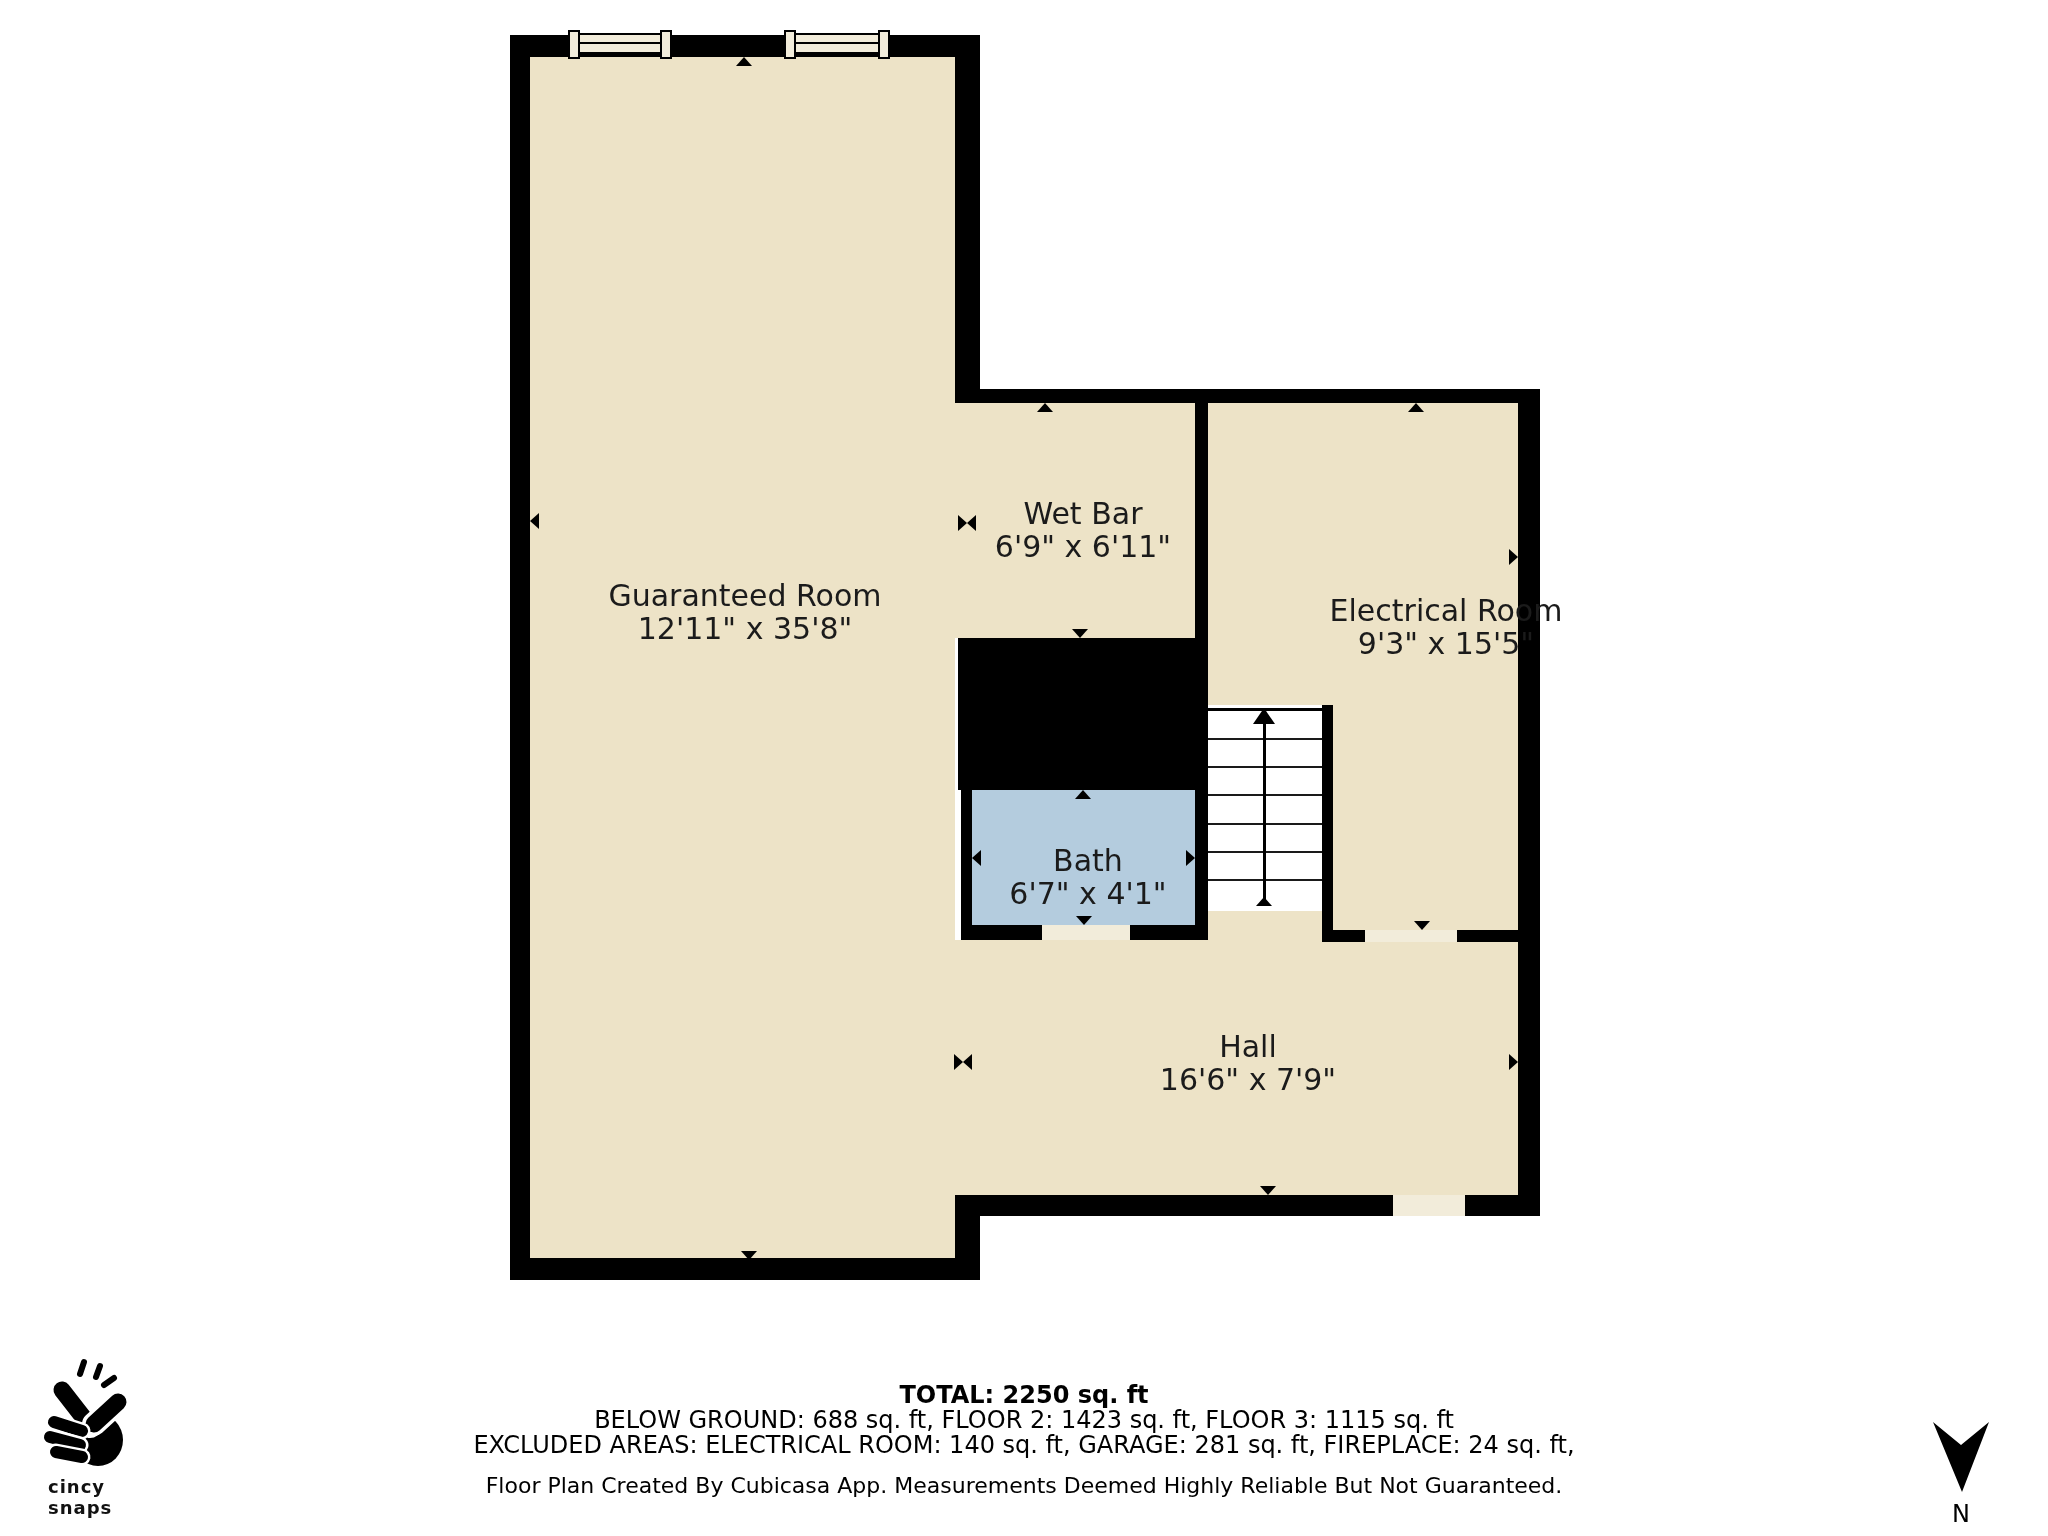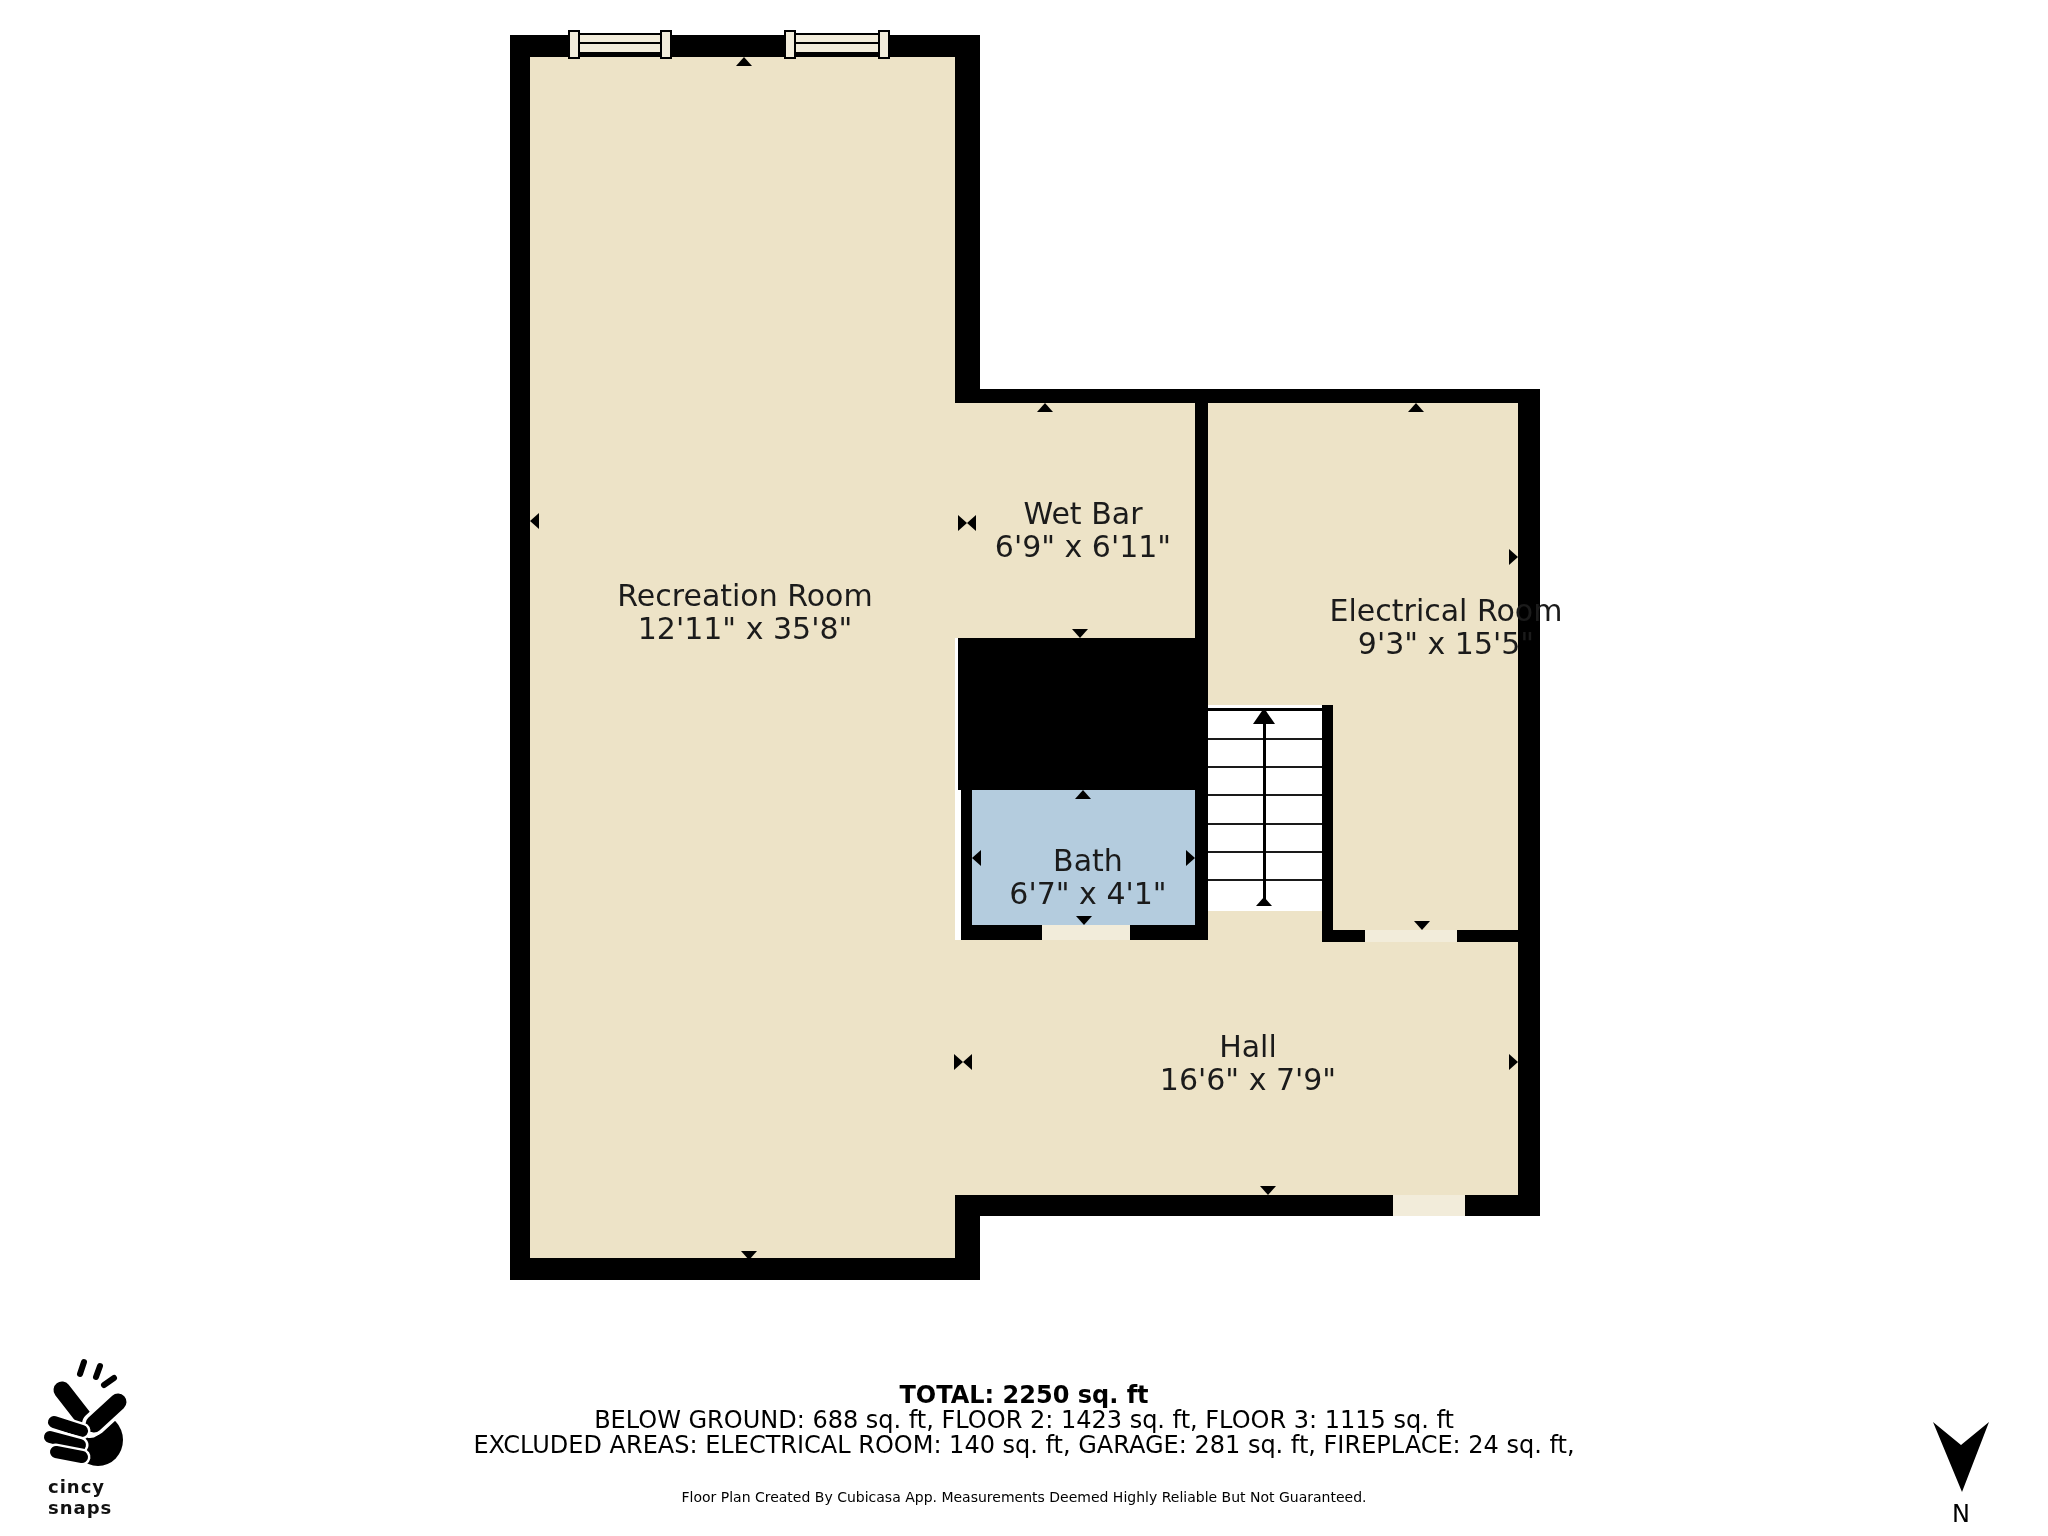--- a/index.html
+++ b/index.html
@@ -31,21 +31,21 @@
   .tri-right{border-top:8px solid transparent;border-bottom:8px solid transparent;border-left:9px solid #000;}
   .tri-up-big{border-left:11px solid transparent;border-right:11px solid transparent;border-bottom:16px solid #000;}
   
   .window{position:absolute;top:33px;height:17px;background:var(--sill);border:2px solid #000;}
   .window .mid{position:absolute;left:0;right:0;top:7px;height:2px;background:#000;}
   .wcap{position:absolute;top:-5px;width:8px;height:25px;background:var(--sill);border:2px solid #000;}
   
   .summary{position:absolute;left:0;top:1383px;width:2048px;text-align:center;color:#000;}
   .summary .line{font-size:24px;line-height:24px;margin-bottom:1px;}
   .summary .total{font-weight:bold;}
-  .summary .disclaimer{font-size:14px;margin-top:32px;}
+  .summary .disclaimer{font-size:22px;margin-top:16px;}
   
   .logo{position:absolute;left:42px;top:1358px;width:130px;text-align:left;}
   .logo-text{font-size:18px;font-weight:bold;letter-spacing:1px;color:#111;margin-top:2px;margin-left:6px;}
   
   .compass{position:absolute;left:1930px;top:1422px;width:62px;text-align:center;}
   .compass .n{font-size:24px;color:#000;margin-top:2px;}
 </style>
 </head>
 <body style="background: rgb(255, 255, 255);">
 
@@ -116,21 +116,21 @@
   <div class="tri tri-right" style="left:1186px;top:850px;"></div>
   <div class="tri tri-down" style="left:1076px;top:916px;"></div>
   <div class="tri tri-down" style="left:1414px;top:921px;"></div>
   <div class="tri tri-right" style="left:954px;top:1054px;"></div>
   <div class="tri tri-left" style="left:963px;top:1054px;"></div>
   <div class="tri tri-right" style="left:1509px;top:1054px;"></div>
   <div class="tri tri-down" style="left:1260px;top:1186px;"></div>
   <div class="tri tri-down" style="left:741px;top:1251px;"></div>
 
   <div class="room-label" style="left:745px;top:612px;">
-    <div>Recreation Room</div>
+    <div>Guaranteed Room</div>
     <div>12'11" x 35'8"</div>
   </div>
   <div class="room-label" style="left:1083px;top:530px;">
     <div>Wet Bar</div>
     <div>6'9" x 6'11"</div>
   </div>
   <div class="room-label" style="left:1446px;top:627px;">
     <div>Electrical Room</div>
     <div>9'3" x 15'5"</div>
   </div>

